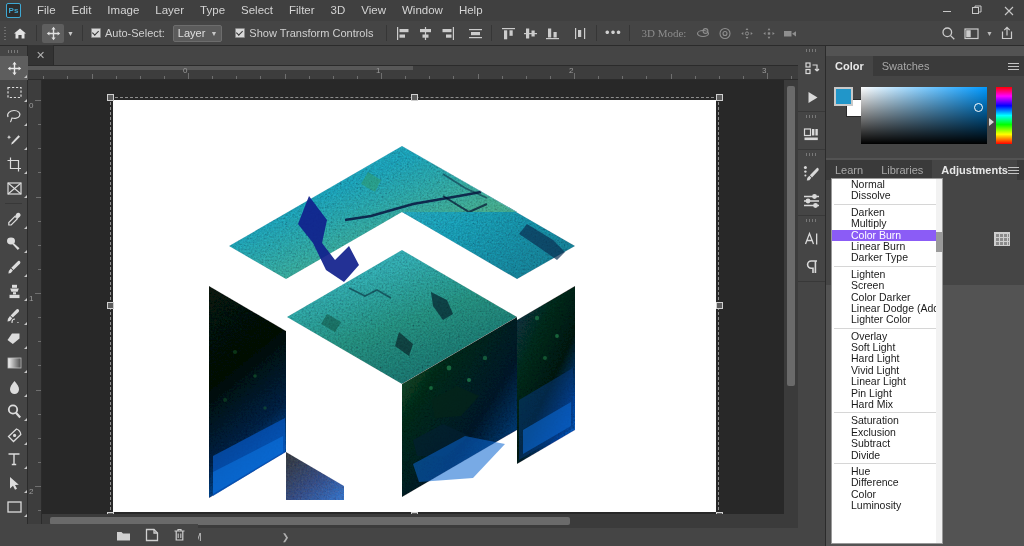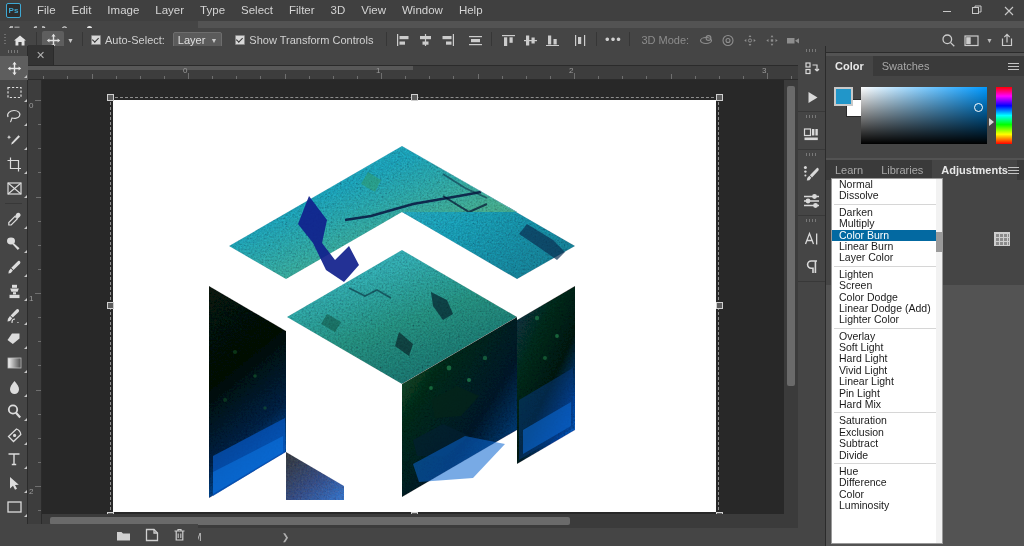--- a/index.html
+++ b/index.html
@@ -31,21 +31,21 @@
   .winbtns { position:absolute; right:0; top:0; height:21px; display:flex; }
   .winbtn {
     width:31px; height:21px; display:flex; align-items:center; justify-content:center;
     color:#c0c0c0; font-size:11px;
   }
 
   
   .optbar {
     position:absolute; left:0; top:21px; width:1024px; height:25px;
     background:#454545; border-bottom:1px solid #2b2b2b;
-    display:flex; align-items:center;margin-top:7px;
+    display:flex; align-items:center;
   }
   .grip { width:9px; height:25px; display:flex; align-items:center; justify-content:center; }
   .grip i { display:block; width:2px; height:13px;
     background:repeating-linear-gradient(to bottom,#6e6e6e 0 1px,transparent 1px 3px); }
   .ob-sep { width:1px; height:16px; background:#363636; margin:0 5px; }
   .ob-item { display:flex; align-items:center; height:25px; padding:0 3px; color:#d0d0d0; }
   .ob-icon {
     width:22px; height:19px; display:flex; align-items:center; justify-content:center;
     color:#d6d6d6;
   }
@@ -253,22 +253,22 @@
     background:#454545; display:flex; align-items:center; justify-content:flex-end;
     gap:14px; padding-right:12px; color:#d0d0d0;
   }
 
   
   .blenddd {
     position:absolute; left:831px; top:178px; width:112px; height:366px;
     background:#ffffff; border:1px solid #9a9a9a; color:#1a1a1a;
     font-size:10.5px; z-index:60; overflow:hidden;
   }
-  .bd-item { height:11.4px; line-height:11.4px; padding-left:7px; white-space:nowrap; }
-  .bd-item.sel { background:#0369a1; color:#fff; }
+  .bd-item { height:11.4px; line-height:11.4px; padding-left:19px; white-space:nowrap; }
+  .bd-item.sel { background:#8b5cf6; color:#fff; }
   .bd-sep { height:5px; position:relative; }
   .bd-sep::after {
     content:""; position:absolute; left:2px; right:2px; top:2px; height:1px; background:#d6d6d6;
   }
   .bd-scroll {
     position:absolute; right:0; top:0; width:6px; height:366px; background:#f2f2f2;
   }
   .bd-thumb {
     position:absolute; right:0; top:53px; width:6px; height:20px; background:#9a9a9a;
   }
@@ -400,21 +400,21 @@
         <rect x="2" y="1" width="1.2" height="11" fill="#ccc"></rect>
         <rect x="5" y="3" width="3.2" height="7" fill="#ccc"></rect>
         <rect x="11" y="1" width="1.2" height="11" fill="#ccc"></rect>
       </svg>
     </div>
     <div class="ob-sep"></div>
     <div class="ob-icon">
       <span class="dots">•••</span>
     </div>
     <div class="ob-sep"></div>
-    <span class="lbl dim" style="margin:0 6px;">3D Mode:</span>
+    <span class="lbl dim" style="margin:0 6px;font-family:Liberation Serif, serif;">3D Mode:</span>
     <div class="ob-icon">
       <svg width="15" height="13" viewBox="0 0 15 13">
         <ellipse cx="7" cy="6.5" rx="5.5" ry="3" fill="none" stroke="#8e8e8e" stroke-width="1.1"></ellipse>
         <circle cx="9.5" cy="4" r="2.4" fill="none" stroke="#8e8e8e" stroke-width="1.1"></circle>
       </svg>
     </div>
     <div class="ob-icon">
       <svg width="15" height="13" viewBox="0 0 15 13">
         <circle cx="7" cy="6.5" r="5" fill="none" stroke="#8e8e8e" stroke-width="1.1"></circle>
         <circle cx="7" cy="6.5" r="2" fill="none" stroke="#8e8e8e" stroke-width="1.1"></circle>
@@ -996,25 +996,25 @@
 
   <div class="blenddd">
     <div id="blend-host">
         <div class="bd-item">Normal</div>
         <div class="bd-item">Dissolve</div>
         <div class="bd-sep"></div>
         <div class="bd-item">Darken</div>
         <div class="bd-item">Multiply</div>
         <div class="bd-item sel">Color Burn</div>
         <div class="bd-item">Linear Burn</div>
-        <div class="bd-item">Layer Color</div>
+        <div class="bd-item">Darker Type</div>
         <div class="bd-sep"></div>
         <div class="bd-item">Lighten</div>
         <div class="bd-item">Screen</div>
-        <div class="bd-item">Color Dodge</div>
+        <div class="bd-item">Color Darker</div>
         <div class="bd-item">Linear Dodge (Add)</div>
         <div class="bd-item">Lighter Color</div>
         <div class="bd-sep"></div>
         <div class="bd-item">Overlay</div>
         <div class="bd-item">Soft Light</div>
         <div class="bd-item">Hard Light</div>
         <div class="bd-item">Vivid Light</div>
         <div class="bd-item">Linear Light</div>
         <div class="bd-item">Pin Light</div>
         <div class="bd-item">Hard Mix</div>

